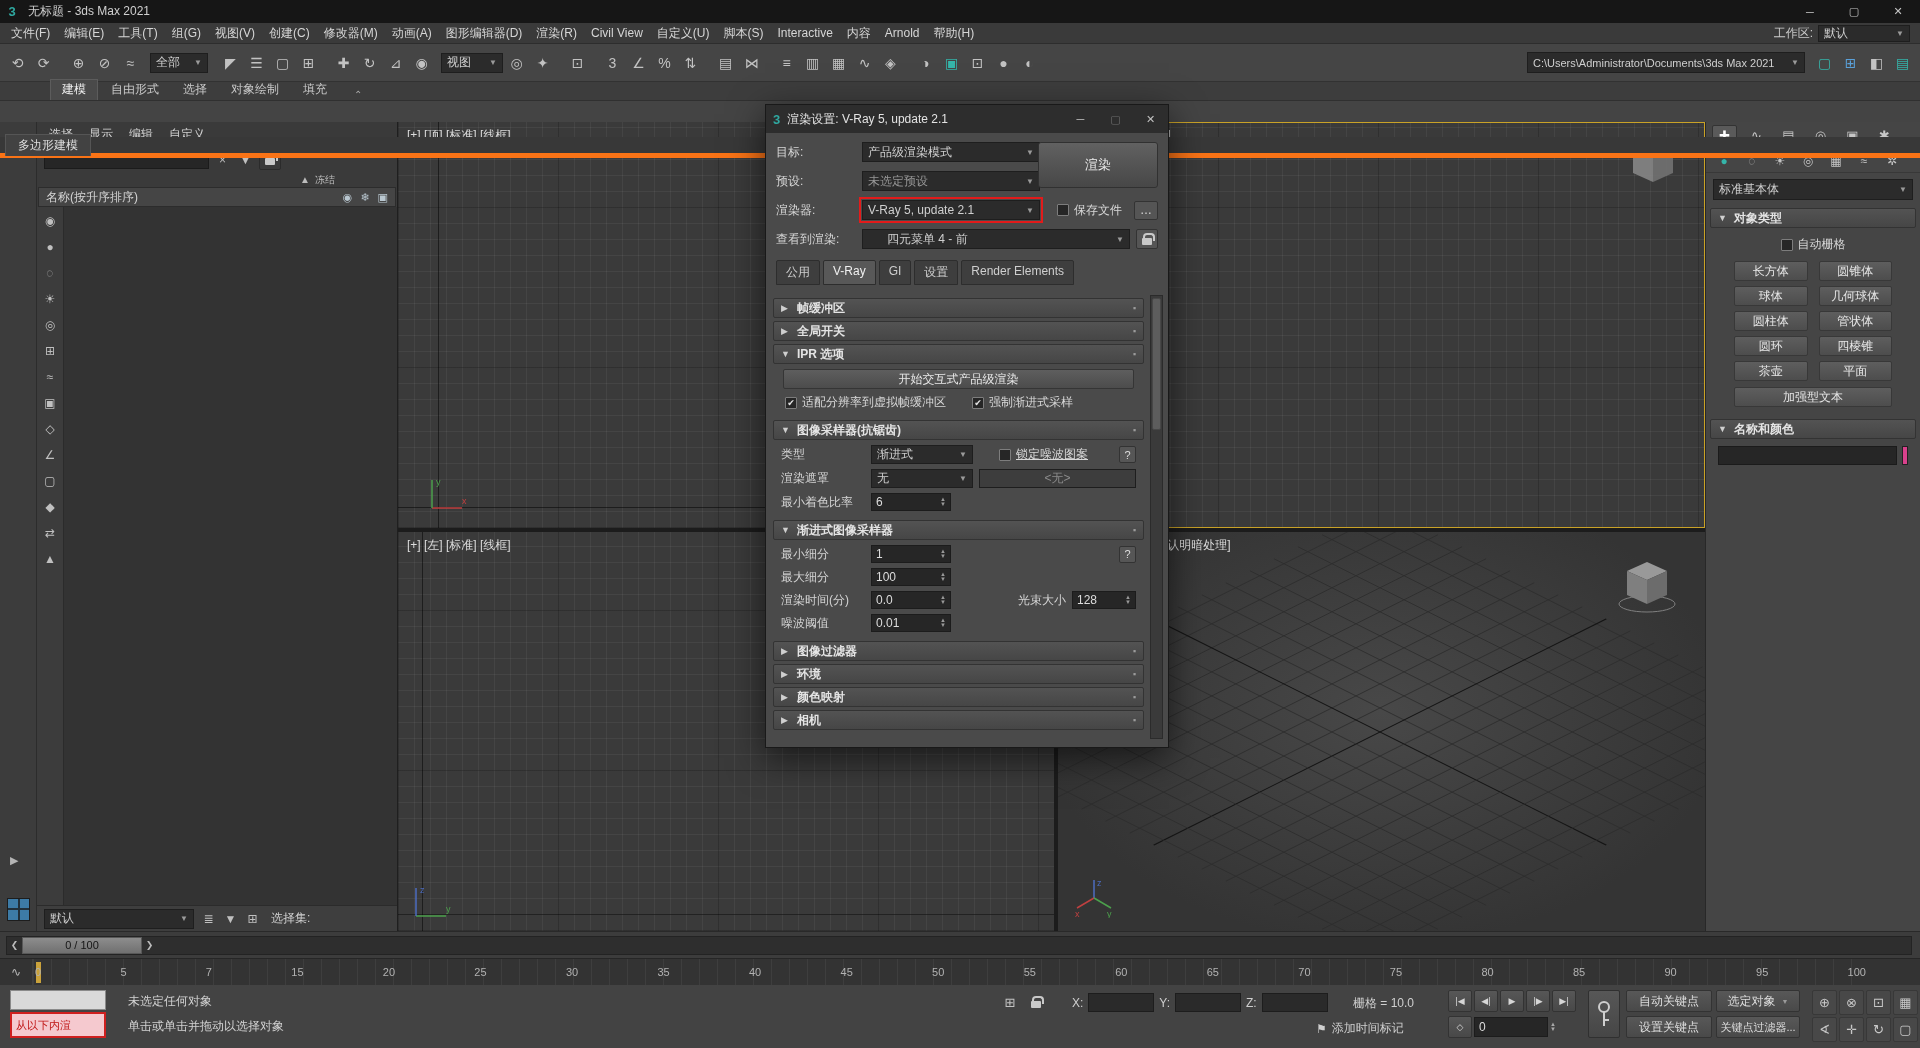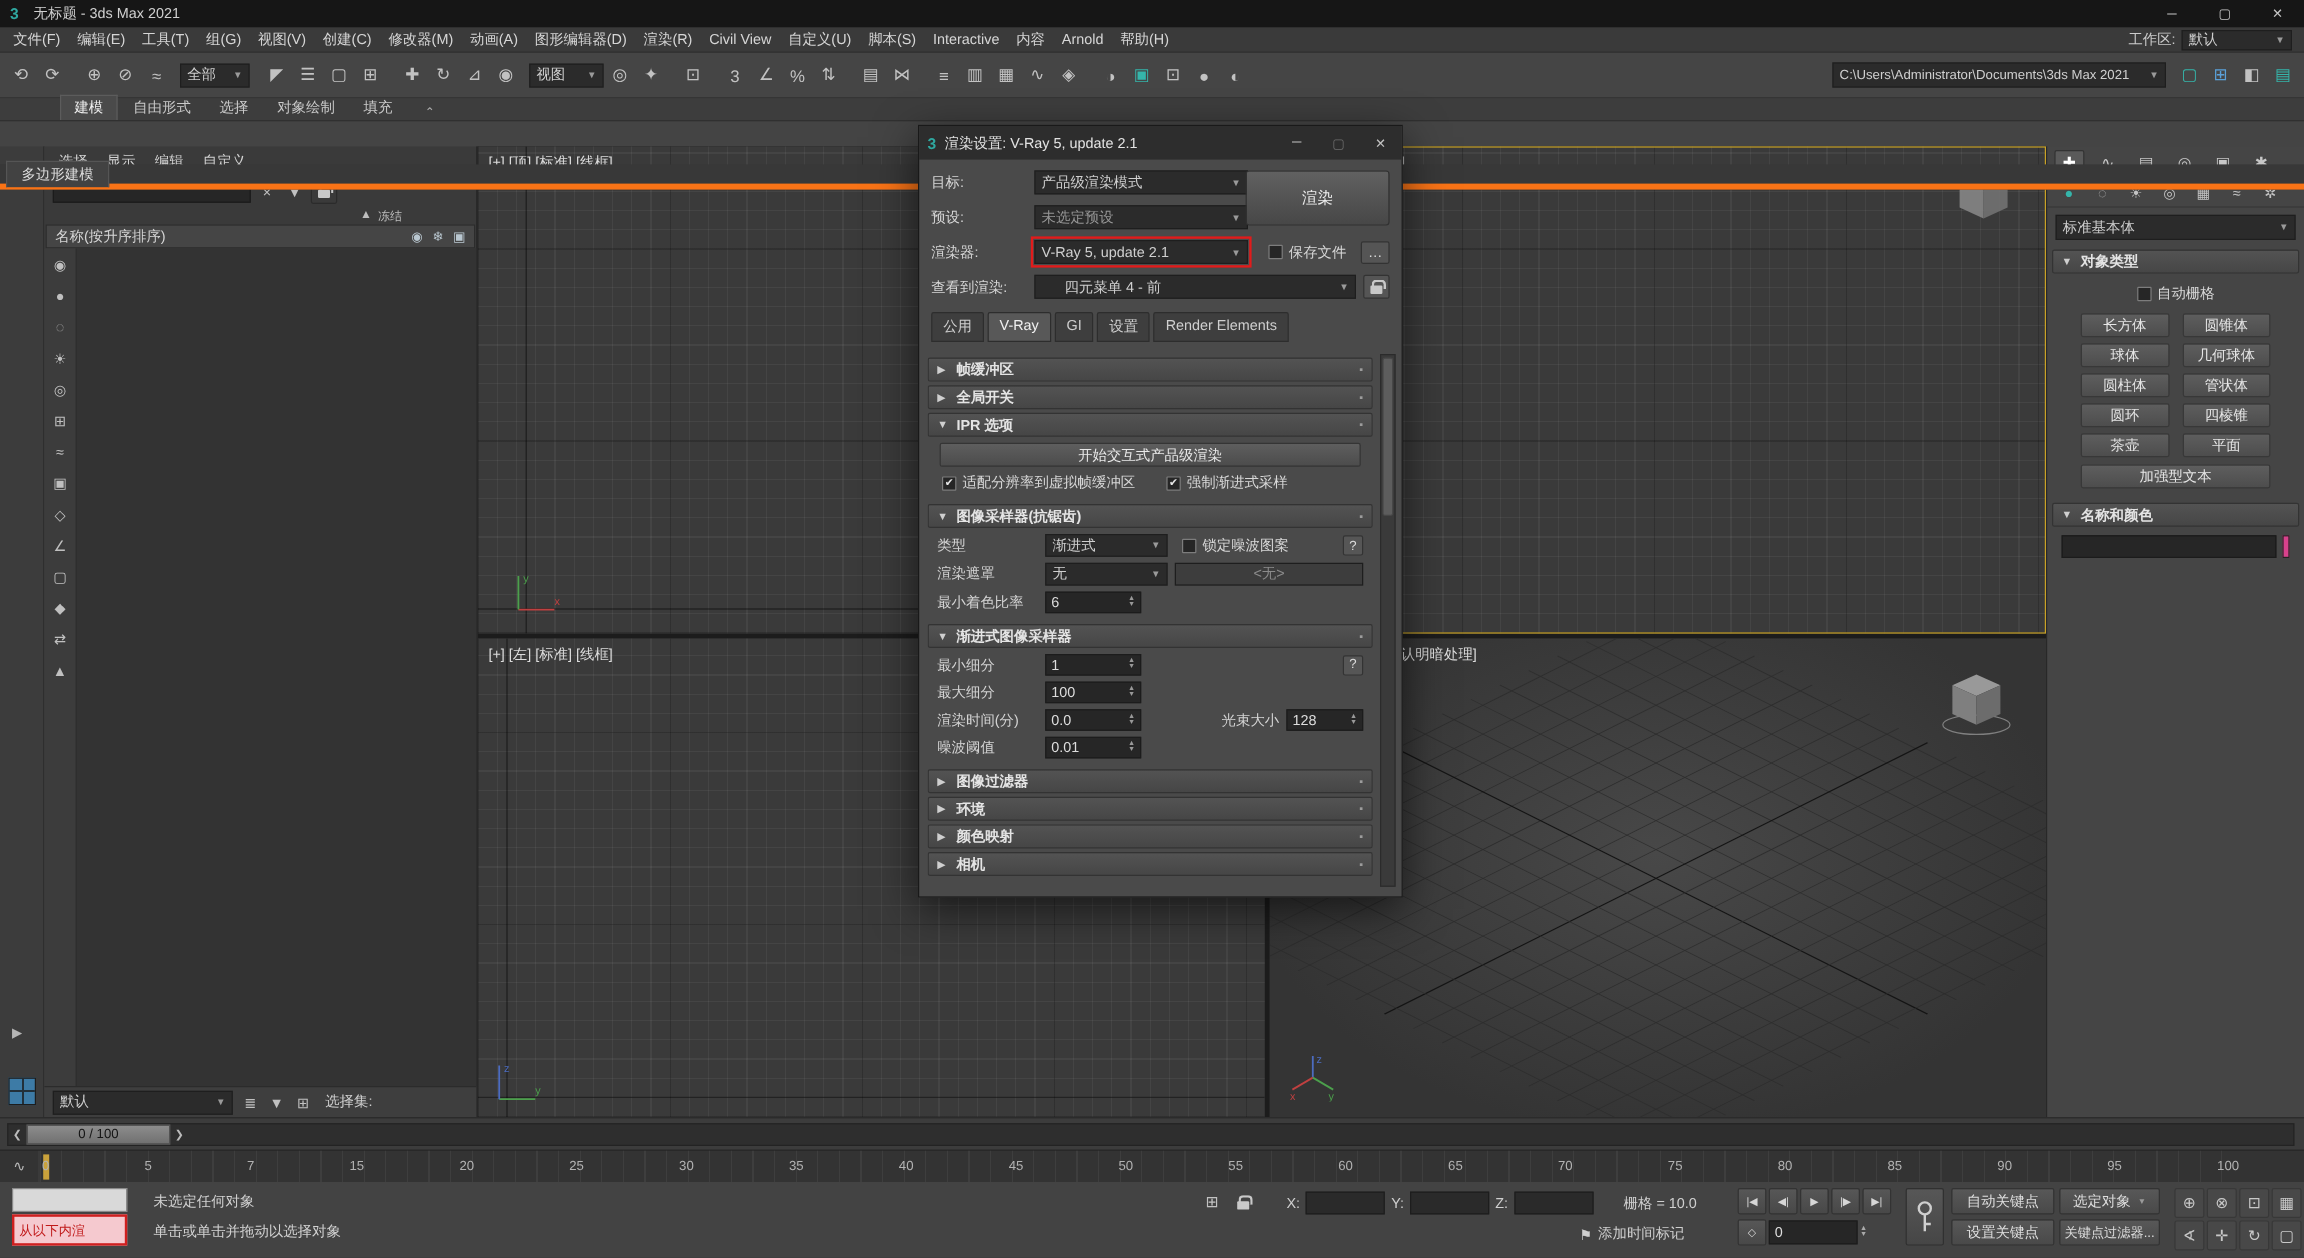--- a/index.html
+++ b/index.html
@@ -611,21 +611,21 @@
         <span>图像采样器(抗锯齿)</span>
         <span class="ro-grip"></span>
       </div>
       <div class="ro-body">
         <div class="frow">
           <span class="flabel">类型</span>
           <span class="dd w96">
               <span>渐进式</span>
               <span class="arr"></span>
             </span>
-          <span class="chk" style="margin-left:6px;">
+          <span class="chk" style="margin-left:20px;text-decoration:underline;">
               <span class="box"></span>
               <span>锁定噪波图案</span>
             </span>
           <span class="q-btn">?</span>
         </div>
         <div class="frow">
           <span class="flabel">渲染遮罩</span>
           <span class="dd w96">
               <span>无</span>
               <span class="arr"></span>

